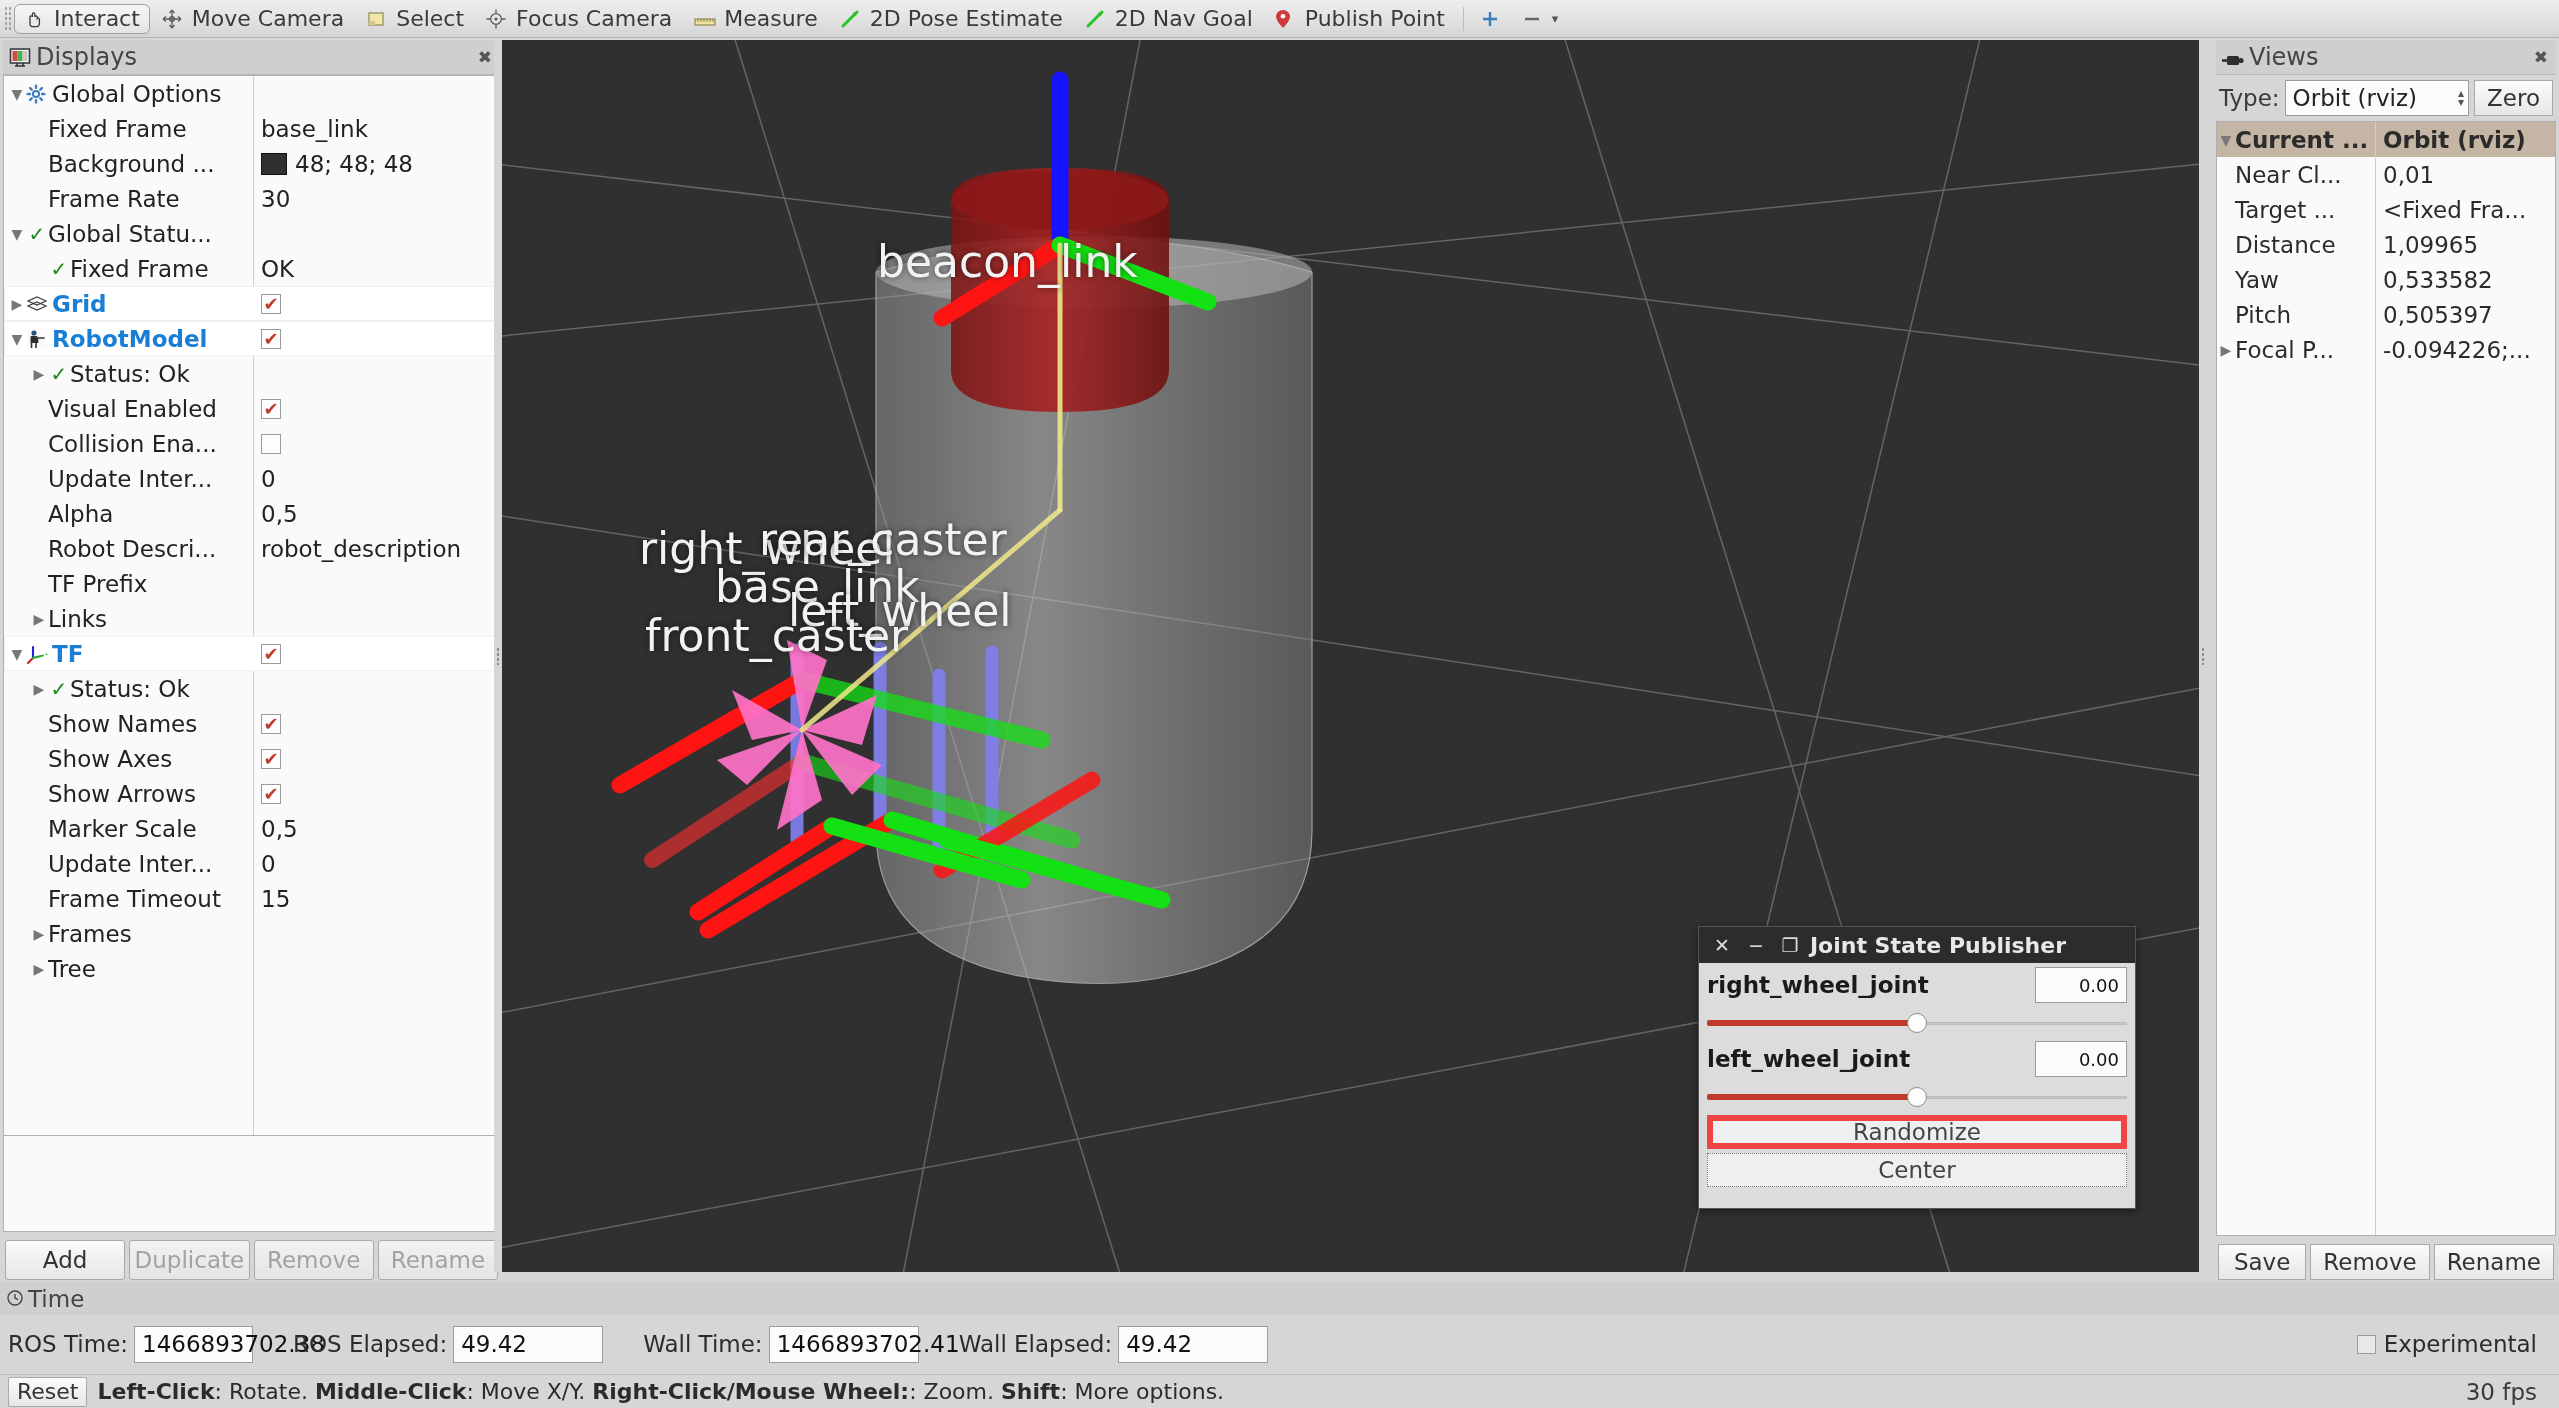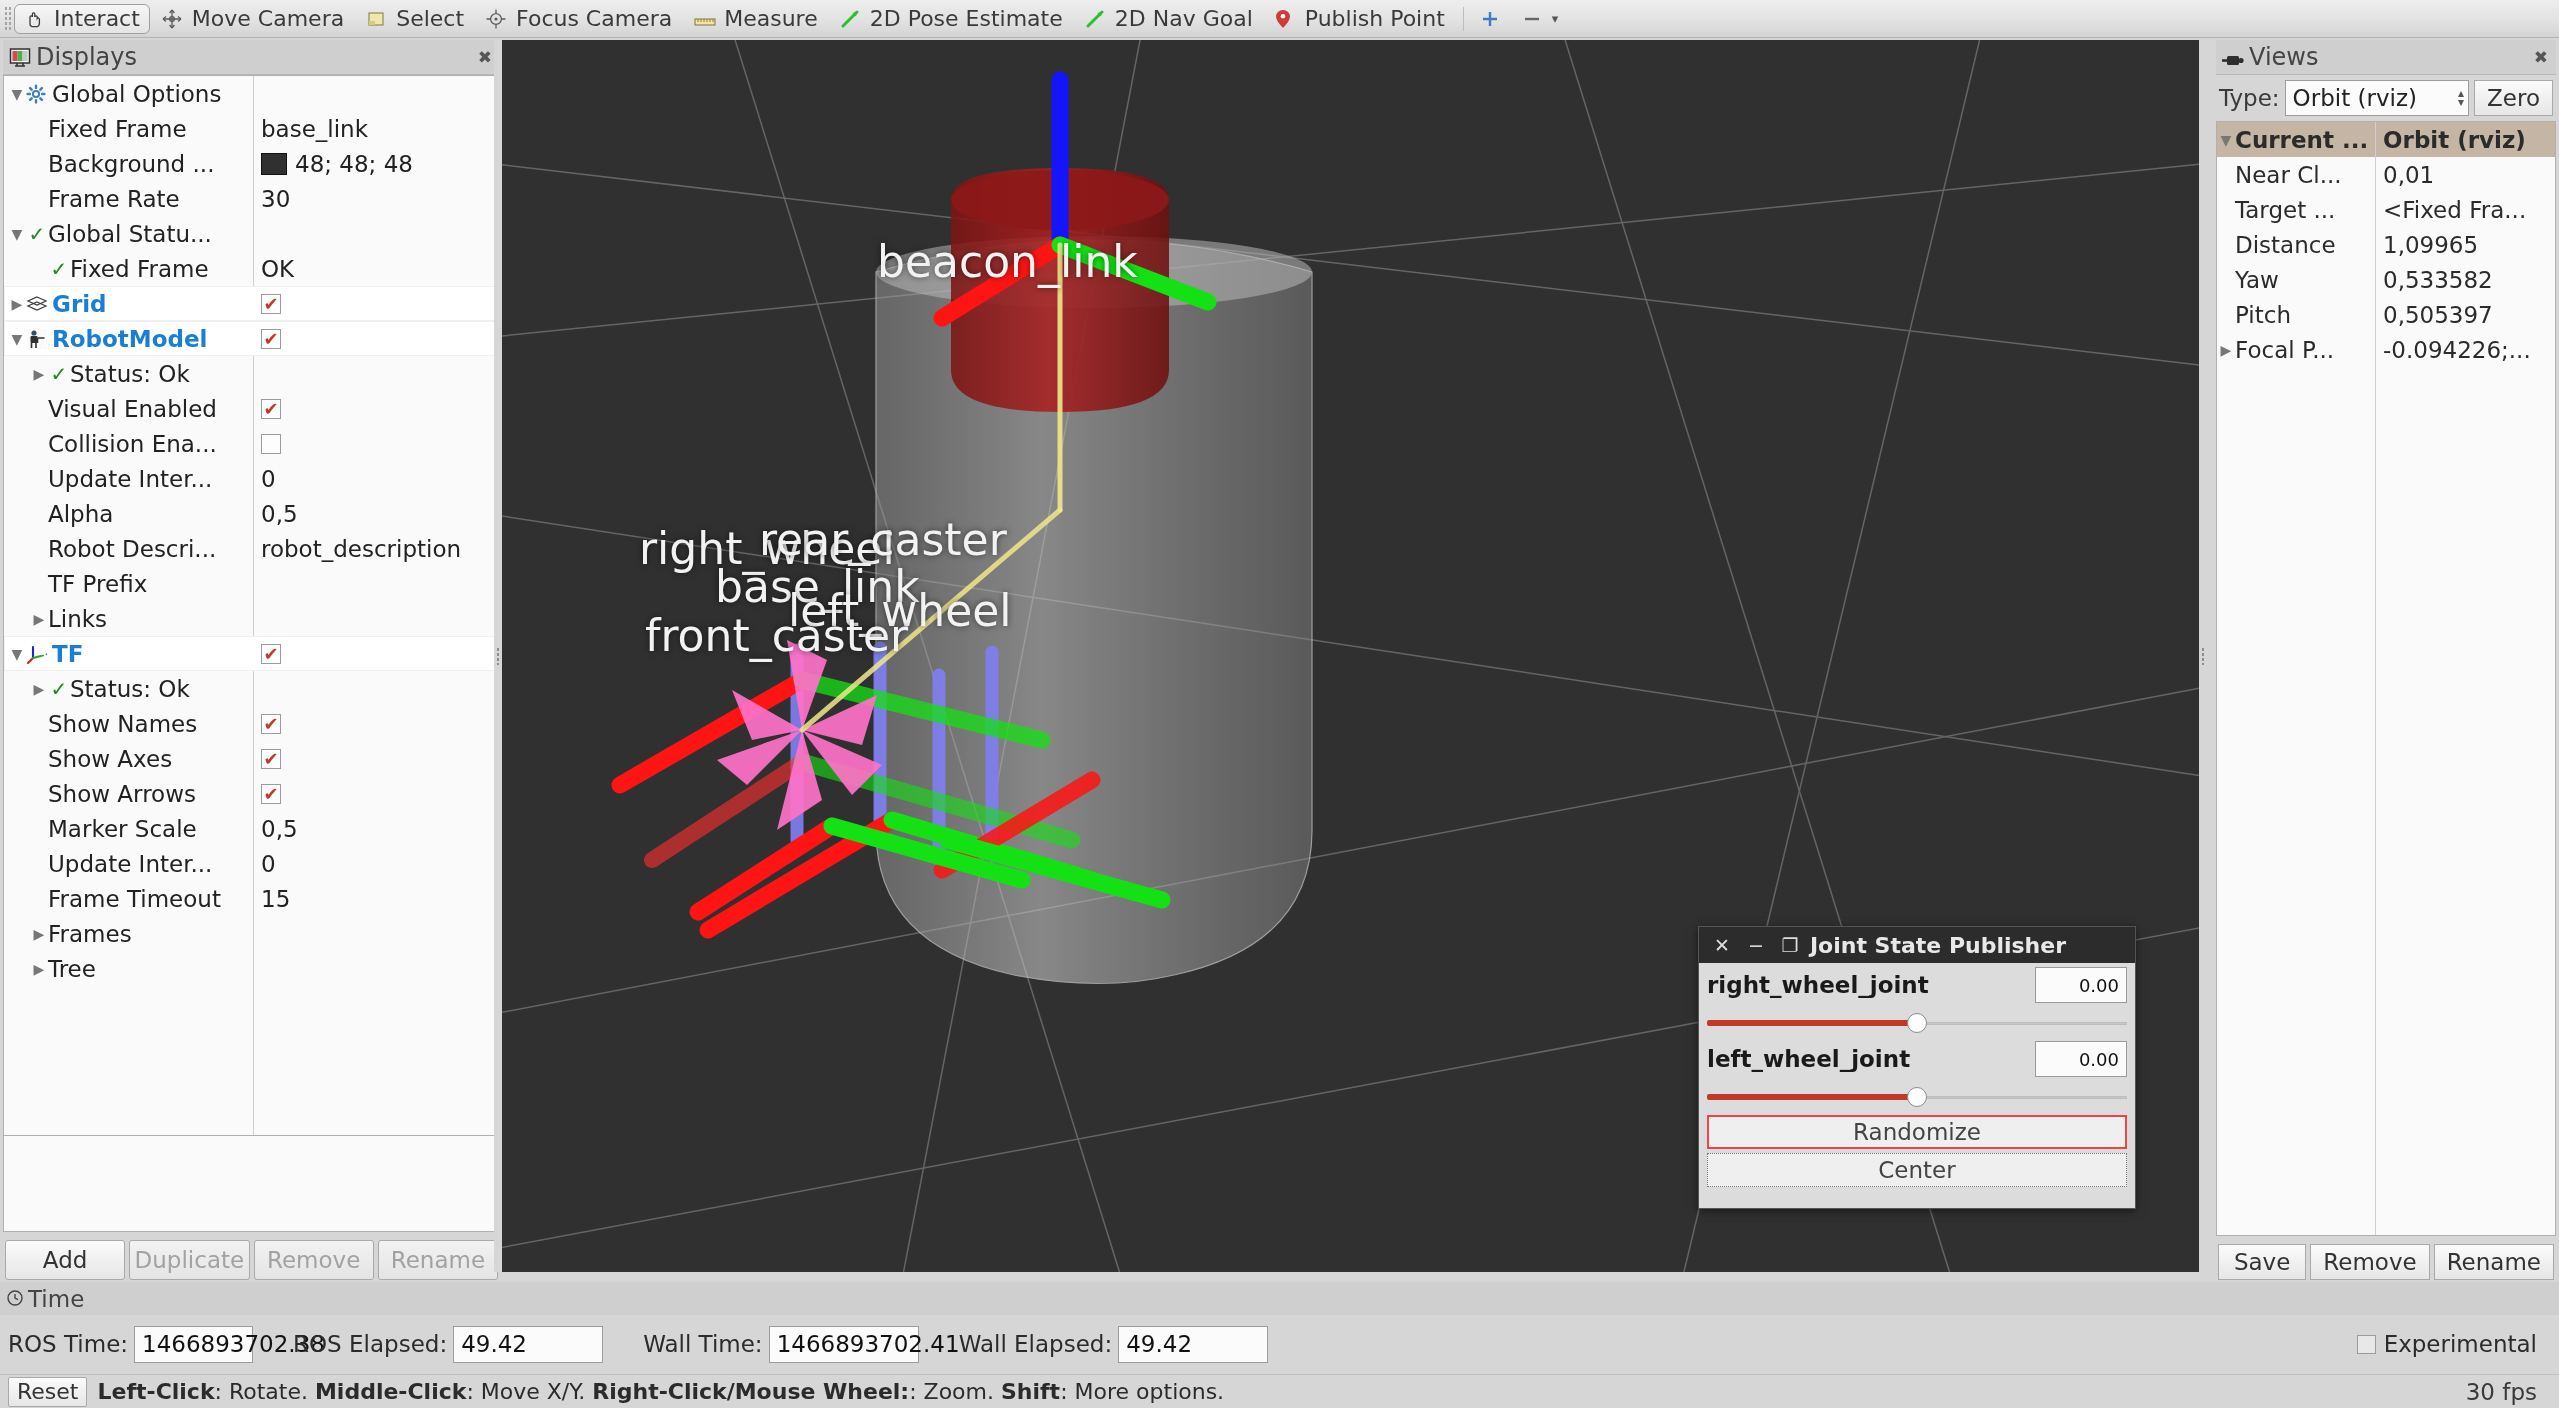--- a/index.html
+++ b/index.html
@@ -126,21 +126,21 @@
     font-size:18px; color:#111;
   }
   .slider { position:relative; height:28px; margin-top:6px; }
   .slider .track { position:absolute; left:0; right:0; top:13px; height:3px;
                    background:#c8c8c8; border:1px solid #bdbdbd; }
   .slider .fill { position:absolute; left:0; top:11px; width:50%; height:6px;
                   background:#c0392b; border-radius:2px; }
   .slider .knob { position:absolute; left:50%; top:4px; margin-left:-10px;
                   width:20px; height:20px; border-radius:50%;
                   background:#fdfdfd; border:1px solid #8d8d8d; }
-  .jbtn { margin:4px 8px 0 8px; height:34px; background:#efefef; border:2px solid #ef4444;
+  .jbtn { margin:4px 8px 0 8px; height:34px; background:#efefef; border:6px solid #ef4444;
           display:flex; align-items:center; justify-content:center;
           font-size:23px; color:#444; }
   .jbtn.focus { border:1px dotted #777; }
 
   
   #views {
     position:absolute; left:2216px; top:40px; width:340px; height:1240px;
     display:flex; flex-direction:column;
   }
   #views-type { display:flex; align-items:center; gap:5px; padding:5px 3px;text-align:right; }

